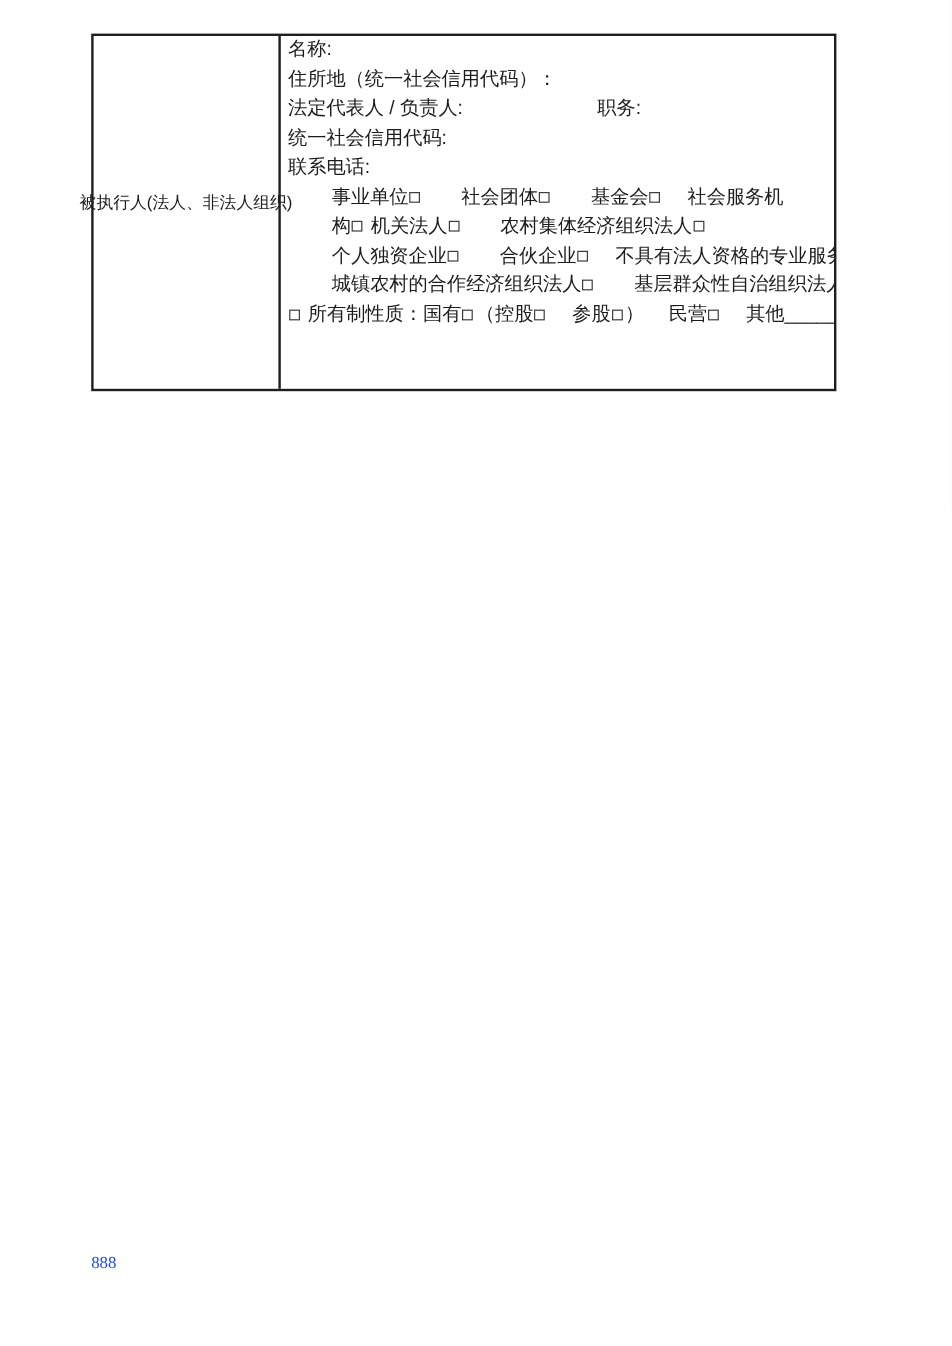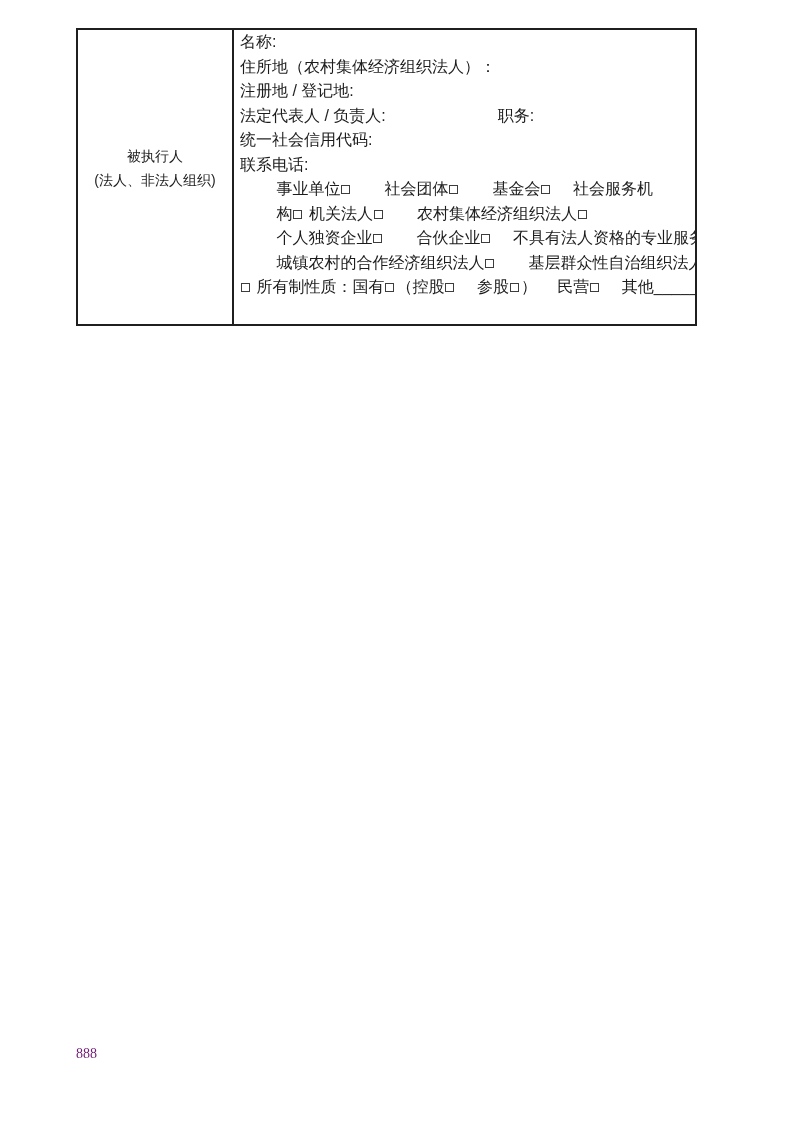--- a/index.html
+++ b/index.html
@@ -22,21 +22,21 @@
     width: 621px;
     height: 298px;
     border: 2px solid #1f1f1f;
     display: flex;
     background: #ffffff;
   }
   .label-cell {
     width: 156px;
     border-right: 2px solid #1f1f1f;
     display: flex;
-    flex-direction: column;
+    flex-direction: row;
     align-items: center;
     justify-content: center;
     padding-bottom: 18px;
     text-align: center;
   }
   .label-cell .label-line {
     font-size: 14px;
     line-height: 24px;
     color: #1c1c1c;
     white-space: nowrap;
@@ -70,40 +70,39 @@
     top: -5px;
     font-size: 10px;
     color: #1c1c1c;
   }
   .page-number {
     position: absolute;
     left: 76px;
     top: 1046px;
     font-family: "Liberation Serif", serif;
     font-size: 14px;
-    color: #701a75;
+    color: #1d4ed8;
   }
 </style>
 </head>
 <body>
 
 <div class="page">
 
   <div class="form-table">
 
     <div class="label-cell">
       <div class="label-line">被执行人</div>
       <div class="label-line">(法人、非法人组织)</div>
     </div>
 
     <div class="fields-cell">
 
     <div class="line">名称:</div>
-        <div class="line">住所地（农村集体经济组织法人）：</div>
-        <div class="line">注册地 / 登记地:</div>
+        <div class="line">住所地（统一社会信用代码）：</div>
         <div class="line">法定代表人 / 负责人:　　　　　　　职务:</div>
         <div class="line">统一社会信用代码:</div>
         <div class="line">联系电话:</div>
         <div class="line">　　 事业单位<span class="cb"></span>　　社会团体<span class="cb"></span>　　基金会<span class="cb"></span>　 社会服务机</div>
         <div class="line">　　 构<span class="cb"></span> 机关法人<span class="cb"></span>　　农村集体经济组织法人<span class="cb"></span></div>
         <div class="line">　　 个人独资企业<span class="cb"></span>　　合伙企业<span class="cb"></span>　 不具有法人资格的专业服务机构</div>
         <div class="line">　　 城镇农村的合作经济组织法人<span class="cb"></span>　　基层群众性自治组织法人<span class="cb"></span></div>
         <div class="line"><span class="cb"></span> 所有制性质：国有<span class="cb"></span>（控股<span class="cb"></span>　 参股<span class="cb"></span>）　 民营<span class="cb"></span>　 其他_______</div>
       </div>
 

